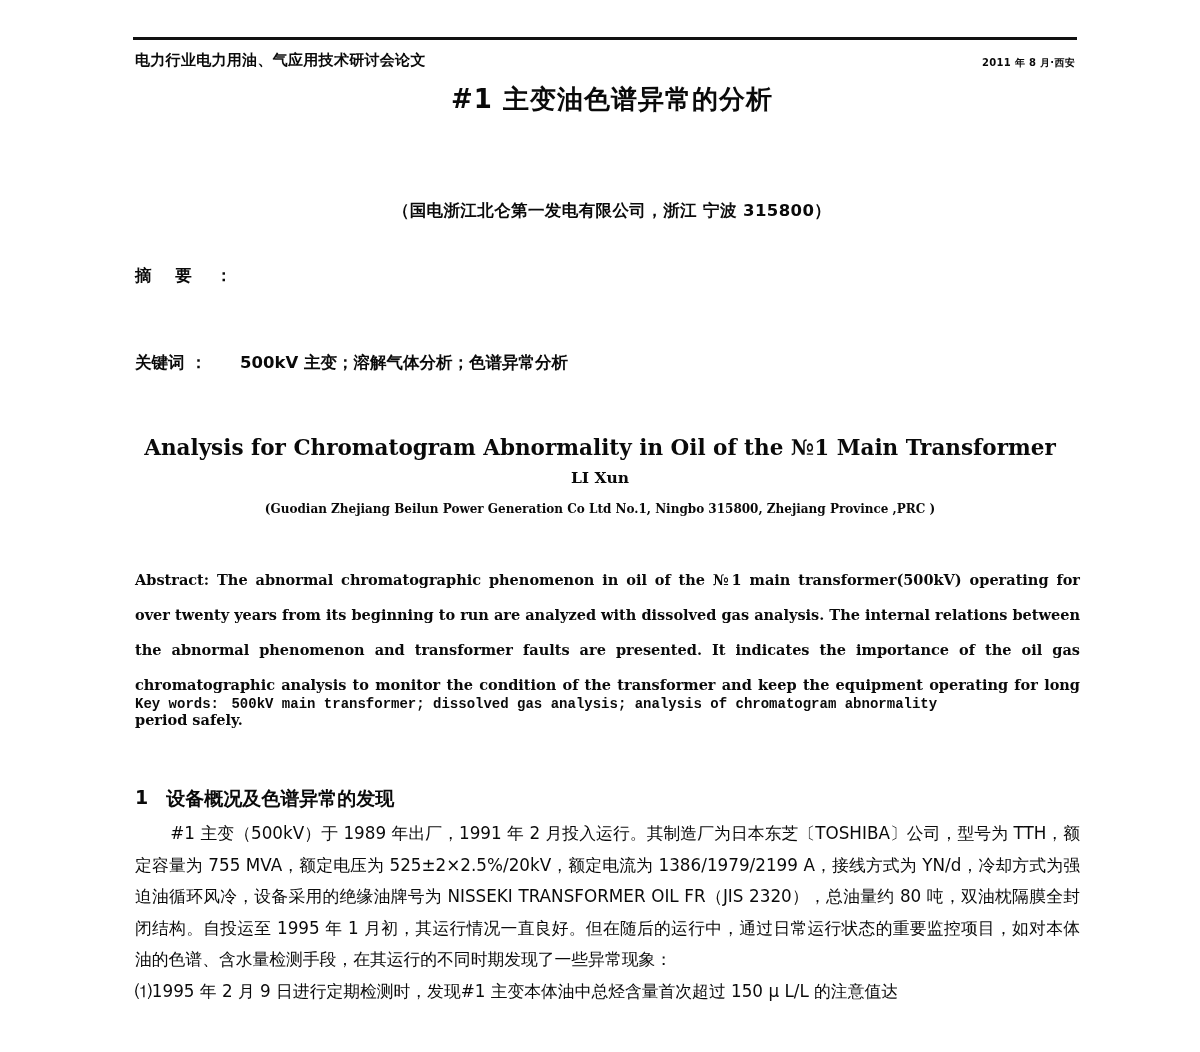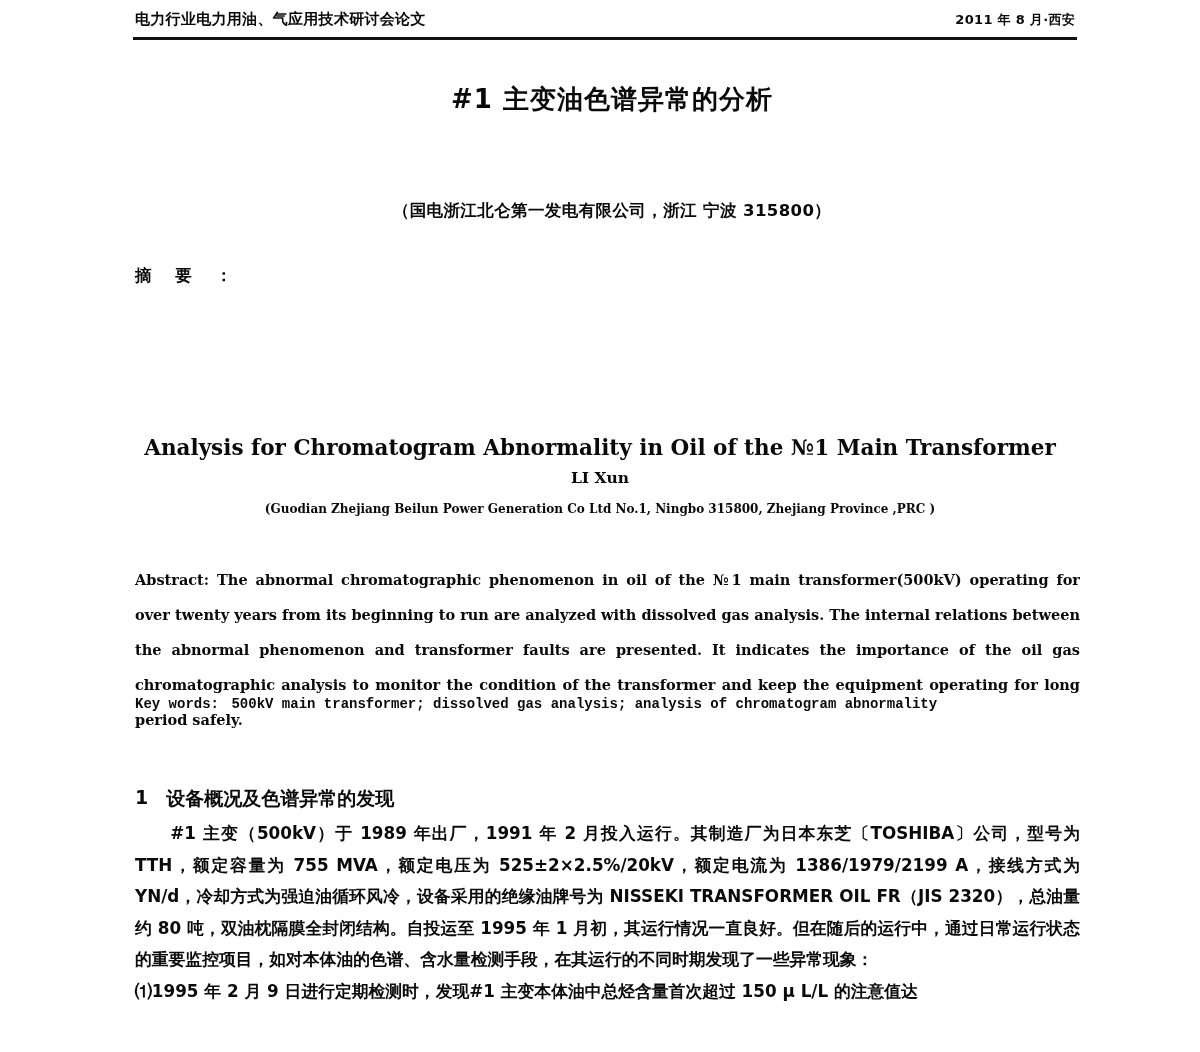--- a/index.html
+++ b/index.html
@@ -33,25 +33,26 @@
     justify-content: space-between;
     align-items: flex-end;
     font-weight: bold;
     font-size: 15.5px;
     letter-spacing: 0.3px;
   }
   .runhead-left {
     font-family: "DejaVu Sans", "Liberation Sans", sans-serif;
     font-weight: bold;
     font-size: 15px;
+    margin-top: 41px;
   }
   .runhead-right {
     font-family: "DejaVu Sans", "Liberation Sans", sans-serif;
     font-weight: bold;
-    font-size: 13px;
+    font-size: 10px;
   }
   .runrule {
     position: absolute;
     left: 133px;
     top: 37px;
     width: 944px;
     height: 2.6px;
     background: #111;
   }
 
@@ -200,21 +201,21 @@
     font-size: 19px;
     display: flex;
     gap: 18px;
   }
   .sec-body {
     position: absolute;
     left: 135px;
     top: 818px;
     width: 945px;
     font-family: "DejaVu Sans", "Liberation Sans", sans-serif;
-    font-weight: bold;
+    font-weight: normal;
     font-size: 16.8px;
     line-height: 31.5px;
     text-align: justify;
   }
   .sec-body p {
     margin: 0;
   }
   .sec-body p.indent {
     text-indent: 2.1em;
   }
@@ -240,20 +241,24 @@
 
   <div class="doc-title">#1 主变油色谱异常的分析</div>
   <div class="affil-cn">（国电浙江北仑第一发电有限公司，浙江 宁波 315800）</div>
 
   <div class="abs-cn">
     <div class="row">
       <span class="lbl spread">摘 要 ：</span>
     </div>
   </div>
 
+  <div class="kw-cn">
+    <span class="lbl">关键词 ：</span>
+    <span>500kV 主变；溶解气体分析；色谱异常分析</span>
+  </div>
 
   <div class="doc-title-en">Analysis for Chromatogram Abnormality in Oil of the  №1 Main Transformer</div>
   <div class="author-en">LI Xun</div>
   <div class="affil-en">(Guodian Zhejiang Beilun Power Generation Co Ltd No.1, Ningbo 315800, Zhejiang Province ,PRC )</div>
 
   <div class="abs-en">
     <span>Abstract:</span>
     <span>The abnormal chromatographic phenomenon in oil of the  №1 main transformer(500kV) operating for over twenty years from its beginning to run are analyzed with dissolved gas analysis. The internal relations between the abnormal phenomenon and transformer faults are presented. It indicates the importance of the oil gas chromatographic analysis to monitor the condition of the transformer and keep the equipment operating for long period safely.</span>
   </div>
 

